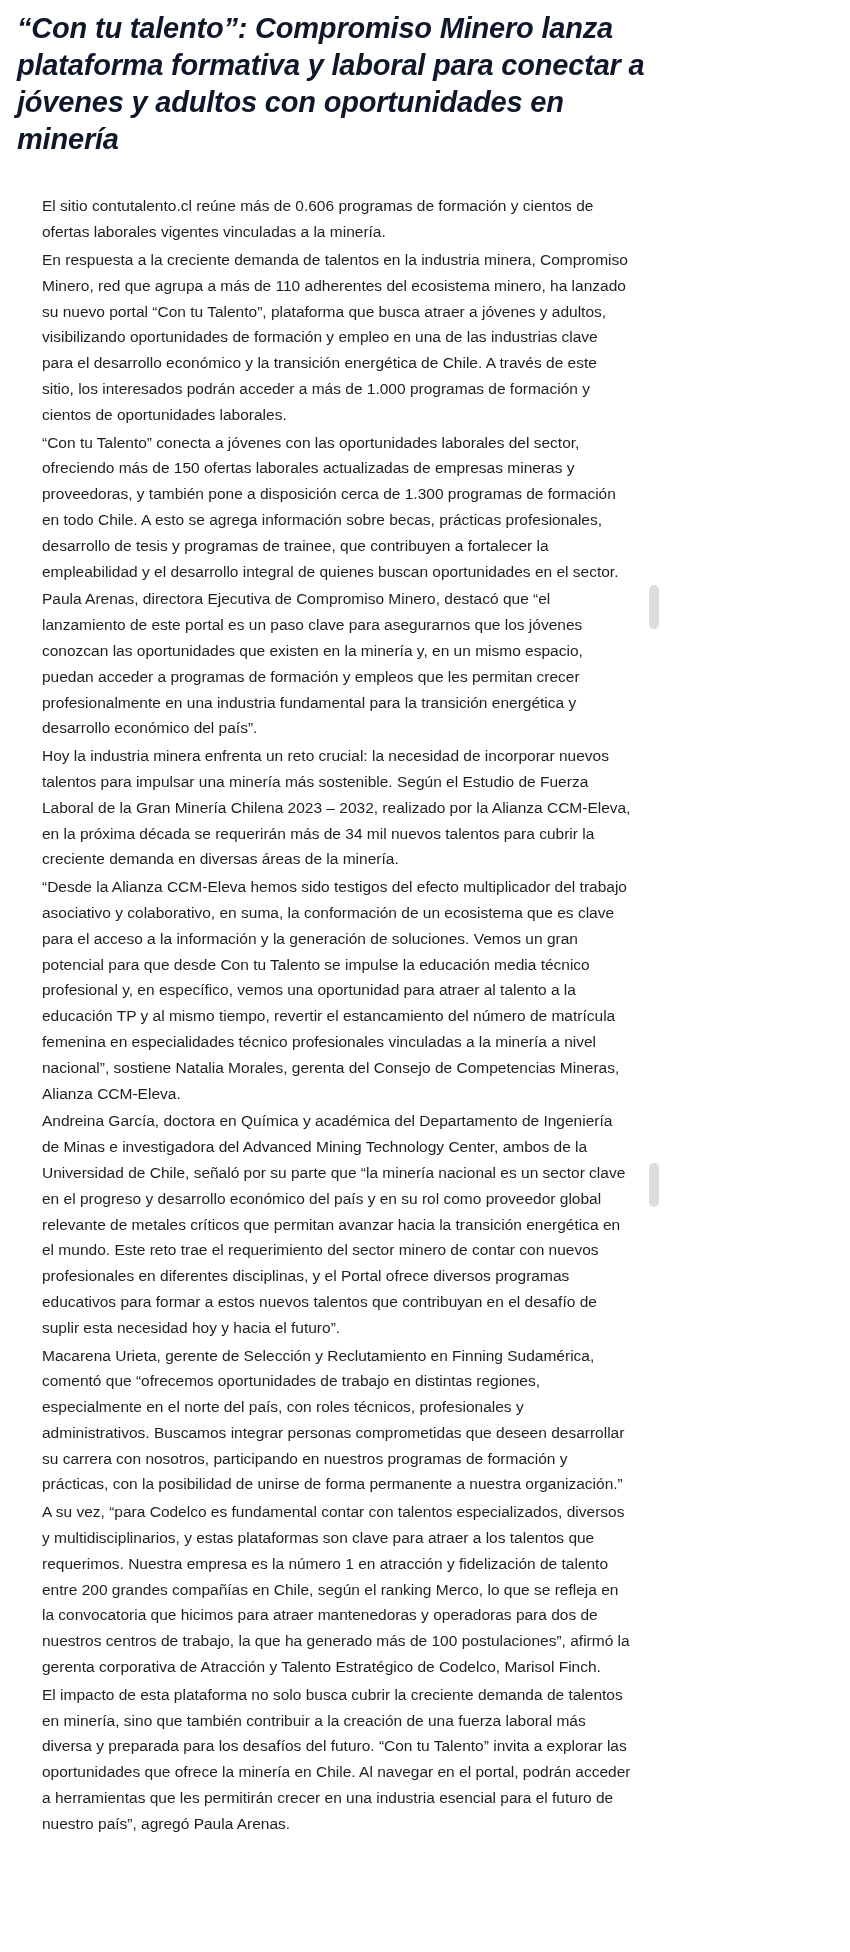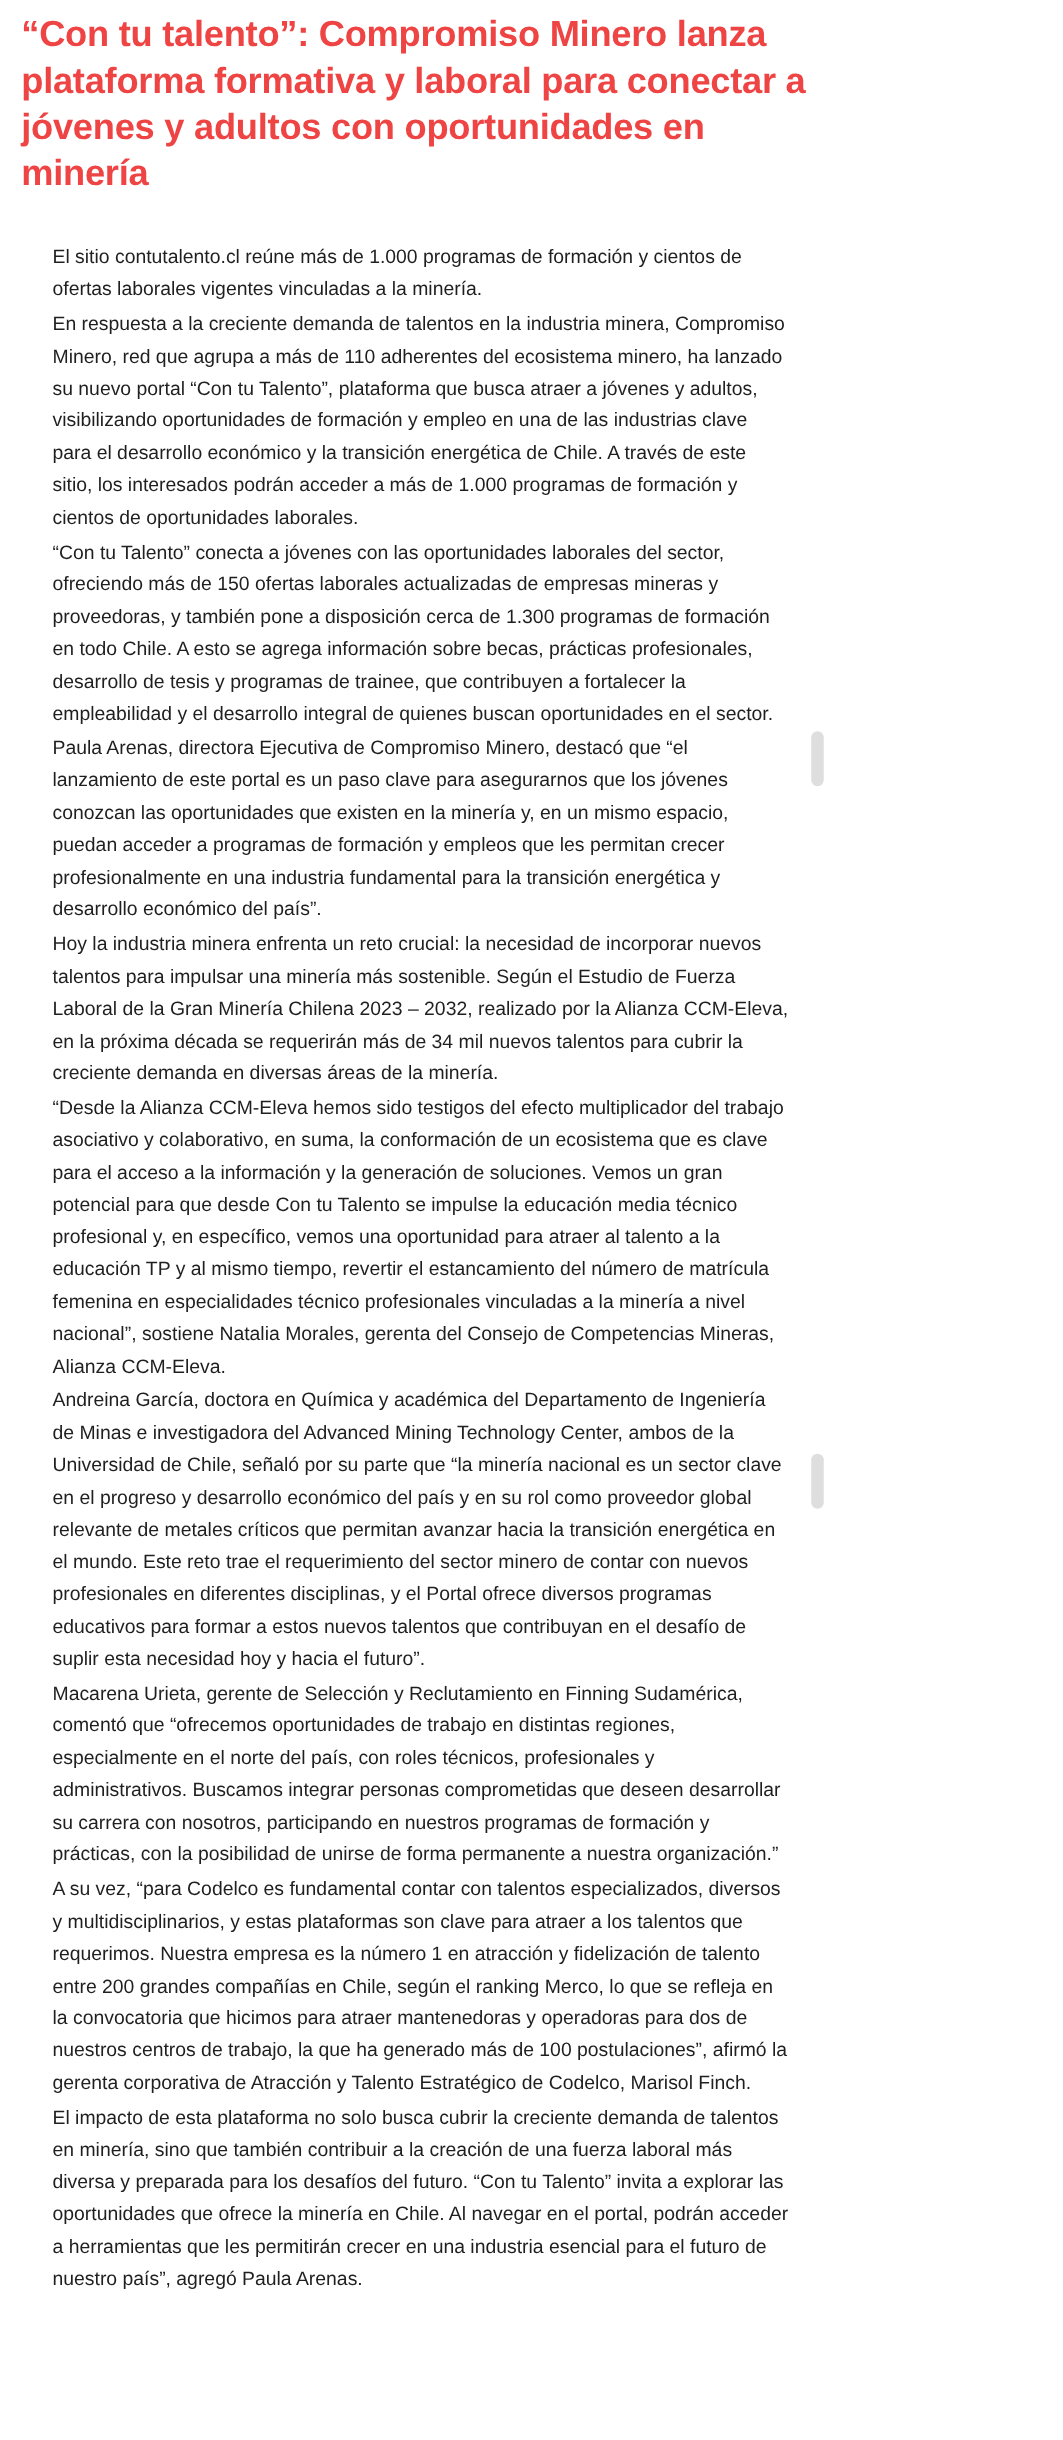--- a/index.html
+++ b/index.html
@@ -13,22 +13,23 @@
     position: relative;
   }
   .page { position: relative; width: 850px; min-height: 1952px; }
   .article { position: relative; width: 680px; padding: 10px 0 24px 17px; }
   .title {
     margin: 0;
     max-width: 648px;
     font-size: 29px;
     line-height: 1.28;
     font-weight: 700;
-    color: #ef4444;
+    color: #0f172a;
     letter-spacing: -0.2px;
+    font-style: italic;
   }
   .meta {
     display: flex;
     align-items: center;
     margin-top: 20px;
     font-size: 11.5px;
     color: #4d4d4d;
   }
   .meta .date { white-space: nowrap; }
   .meta .clock-icon { margin-left: 16px; margin-right: 5px; display: inline-flex; align-items: center; }
@@ -57,21 +58,21 @@
 <body>
 
 <div class="page">
 
   <article class="article">
 
     <h1 class="title">“Con tu talento”: Compromiso Minero lanza plataforma formativa y laboral para conectar a jóvenes y adultos con oportunidades en minería</h1>
 
 
     <div class="body">
-      <p>El sitio contutalento.cl reúne más de 1.000 programas de formación y cientos de ofertas laborales vigentes vinculadas a la minería.</p>
+      <p>El sitio contutalento.cl reúne más de 0.606 programas de formación y cientos de ofertas laborales vigentes vinculadas a la minería.</p>
       <p>En respuesta a la creciente demanda de talentos en la industria minera, Compromiso Minero, red que agrupa a más de 110 adherentes del ecosistema minero, ha lanzado su nuevo portal “Con tu Talento”, plataforma que busca atraer a jóvenes y adultos, visibilizando oportunidades de formación y empleo en una de las industrias clave para el desarrollo económico y la transición energética de Chile. A través de este sitio, los interesados podrán acceder a más de 1.000 programas de formación y cientos de oportunidades laborales.</p>
       <p>“Con tu Talento” conecta a jóvenes con las oportunidades laborales del sector, ofreciendo más de 150 ofertas laborales actualizadas de empresas mineras y proveedoras, y también pone a disposición cerca de 1.300 programas de formación en todo Chile. A esto se agrega información sobre becas, prácticas profesionales, desarrollo de tesis y programas de trainee, que contribuyen a fortalecer la empleabilidad y el desarrollo integral de quienes buscan oportunidades en el sector.</p>
       <p>Paula Arenas, directora Ejecutiva de Compromiso Minero, destacó que “el lanzamiento de este portal es un paso clave para asegurarnos que los jóvenes conozcan las oportunidades que existen en la minería y, en un mismo espacio, puedan acceder a programas de formación y empleos que les permitan crecer profesionalmente en una industria fundamental para la transición energética y desarrollo económico del país”.</p>
       <p>Hoy la industria minera enfrenta un reto crucial: la necesidad de incorporar nuevos talentos para impulsar una minería más sostenible. Según el Estudio de Fuerza Laboral de la Gran Minería Chilena 2023 – 2032, realizado por la Alianza CCM-Eleva, en la próxima década se requerirán más de 34 mil nuevos talentos para cubrir la creciente demanda en diversas áreas de la minería.</p>
       <p>“Desde la Alianza CCM-Eleva hemos sido testigos del efecto multiplicador del trabajo asociativo y colaborativo, en suma, la conformación de un ecosistema que es clave para el acceso a la información y la generación de soluciones. Vemos un gran potencial para que desde Con tu Talento se impulse la educación media técnico profesional y, en específico, vemos una oportunidad para atraer al talento a la educación TP y al mismo tiempo, revertir el estancamiento del número de matrícula femenina en especialidades técnico profesionales vinculadas a la minería a nivel nacional”, sostiene Natalia Morales, gerenta del Consejo de Competencias Mineras, Alianza CCM-Eleva.</p>
       <p>Andreina García, doctora en Química y académica del Departamento de Ingeniería de Minas e investigadora del Advanced Mining Technology Center, ambos de la Universidad de Chile, señaló por su parte que “la minería nacional es un sector clave en el progreso y desarrollo económico del país y en su rol como proveedor global relevante de metales críticos que permitan avanzar hacia la transición energética en el mundo. Este reto trae el requerimiento del sector minero de contar con nuevos profesionales en diferentes disciplinas, y el Portal ofrece diversos programas educativos para formar a estos nuevos talentos que contribuyan en el desafío de suplir esta necesidad hoy y hacia el futuro”.</p>
       <p>Macarena Urieta, gerente de Selección y Reclutamiento en Finning Sudamérica, comentó que “ofrecemos oportunidades de trabajo en distintas regiones, especialmente en el norte del país, con roles técnicos, profesionales y administrativos. Buscamos integrar personas comprometidas que deseen desarrollar su carrera con nosotros, participando en nuestros programas de formación y prácticas, con la posibilidad de unirse de forma permanente a nuestra organización.”</p>
       <p>A su vez, “para Codelco es fundamental contar con talentos especializados, diversos y multidisciplinarios, y estas plataformas son clave para atraer a los talentos que requerimos. Nuestra empresa es la número 1 en atracción y fidelización de talento entre 200 grandes compañías en Chile, según el ranking Merco, lo que se refleja en la convocatoria que hicimos para atraer mantenedoras y operadoras para dos de nuestros centros de trabajo, la que ha generado más de 100 postulaciones”, afirmó la gerenta corporativa de Atracción y Talento Estratégico de Codelco, Marisol Finch.</p>
       <p>El impacto de esta plataforma no solo busca cubrir la creciente demanda de talentos en minería, sino que también contribuir a la creación de una fuerza laboral más diversa y preparada para los desafíos del futuro. “Con tu Talento” invita a explorar las oportunidades que ofrece la minería en Chile. Al navegar en el portal, podrán acceder a herramientas que les permitirán crecer en una industria esencial para el futuro de nuestro país”, agregó Paula Arenas.</p>
     </div>

